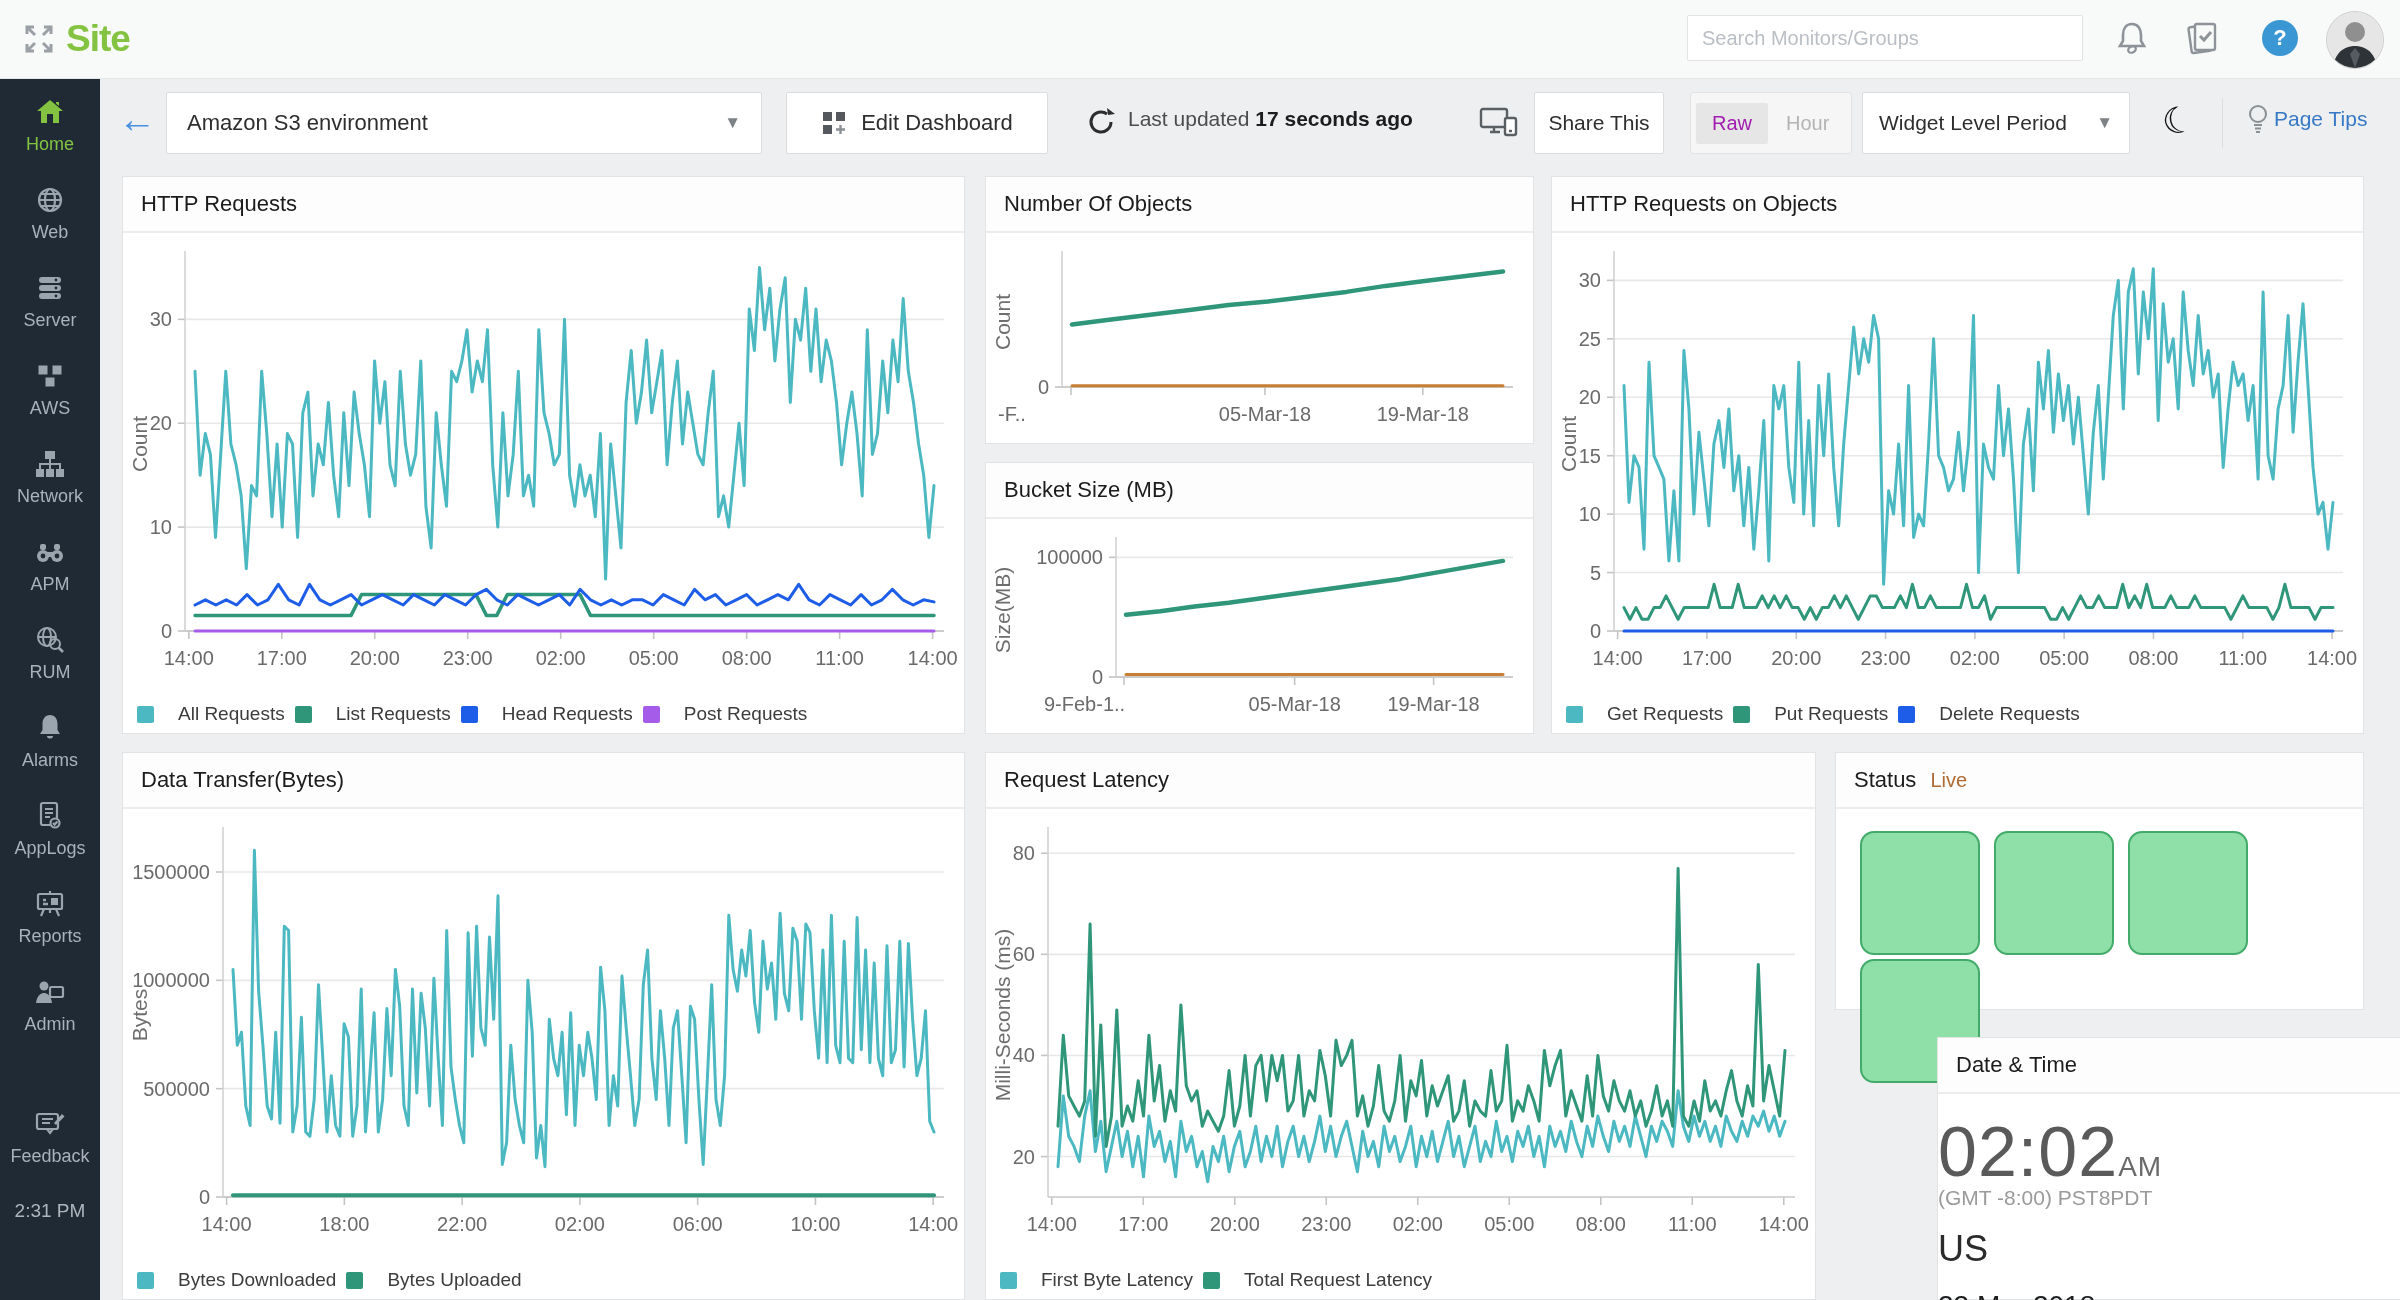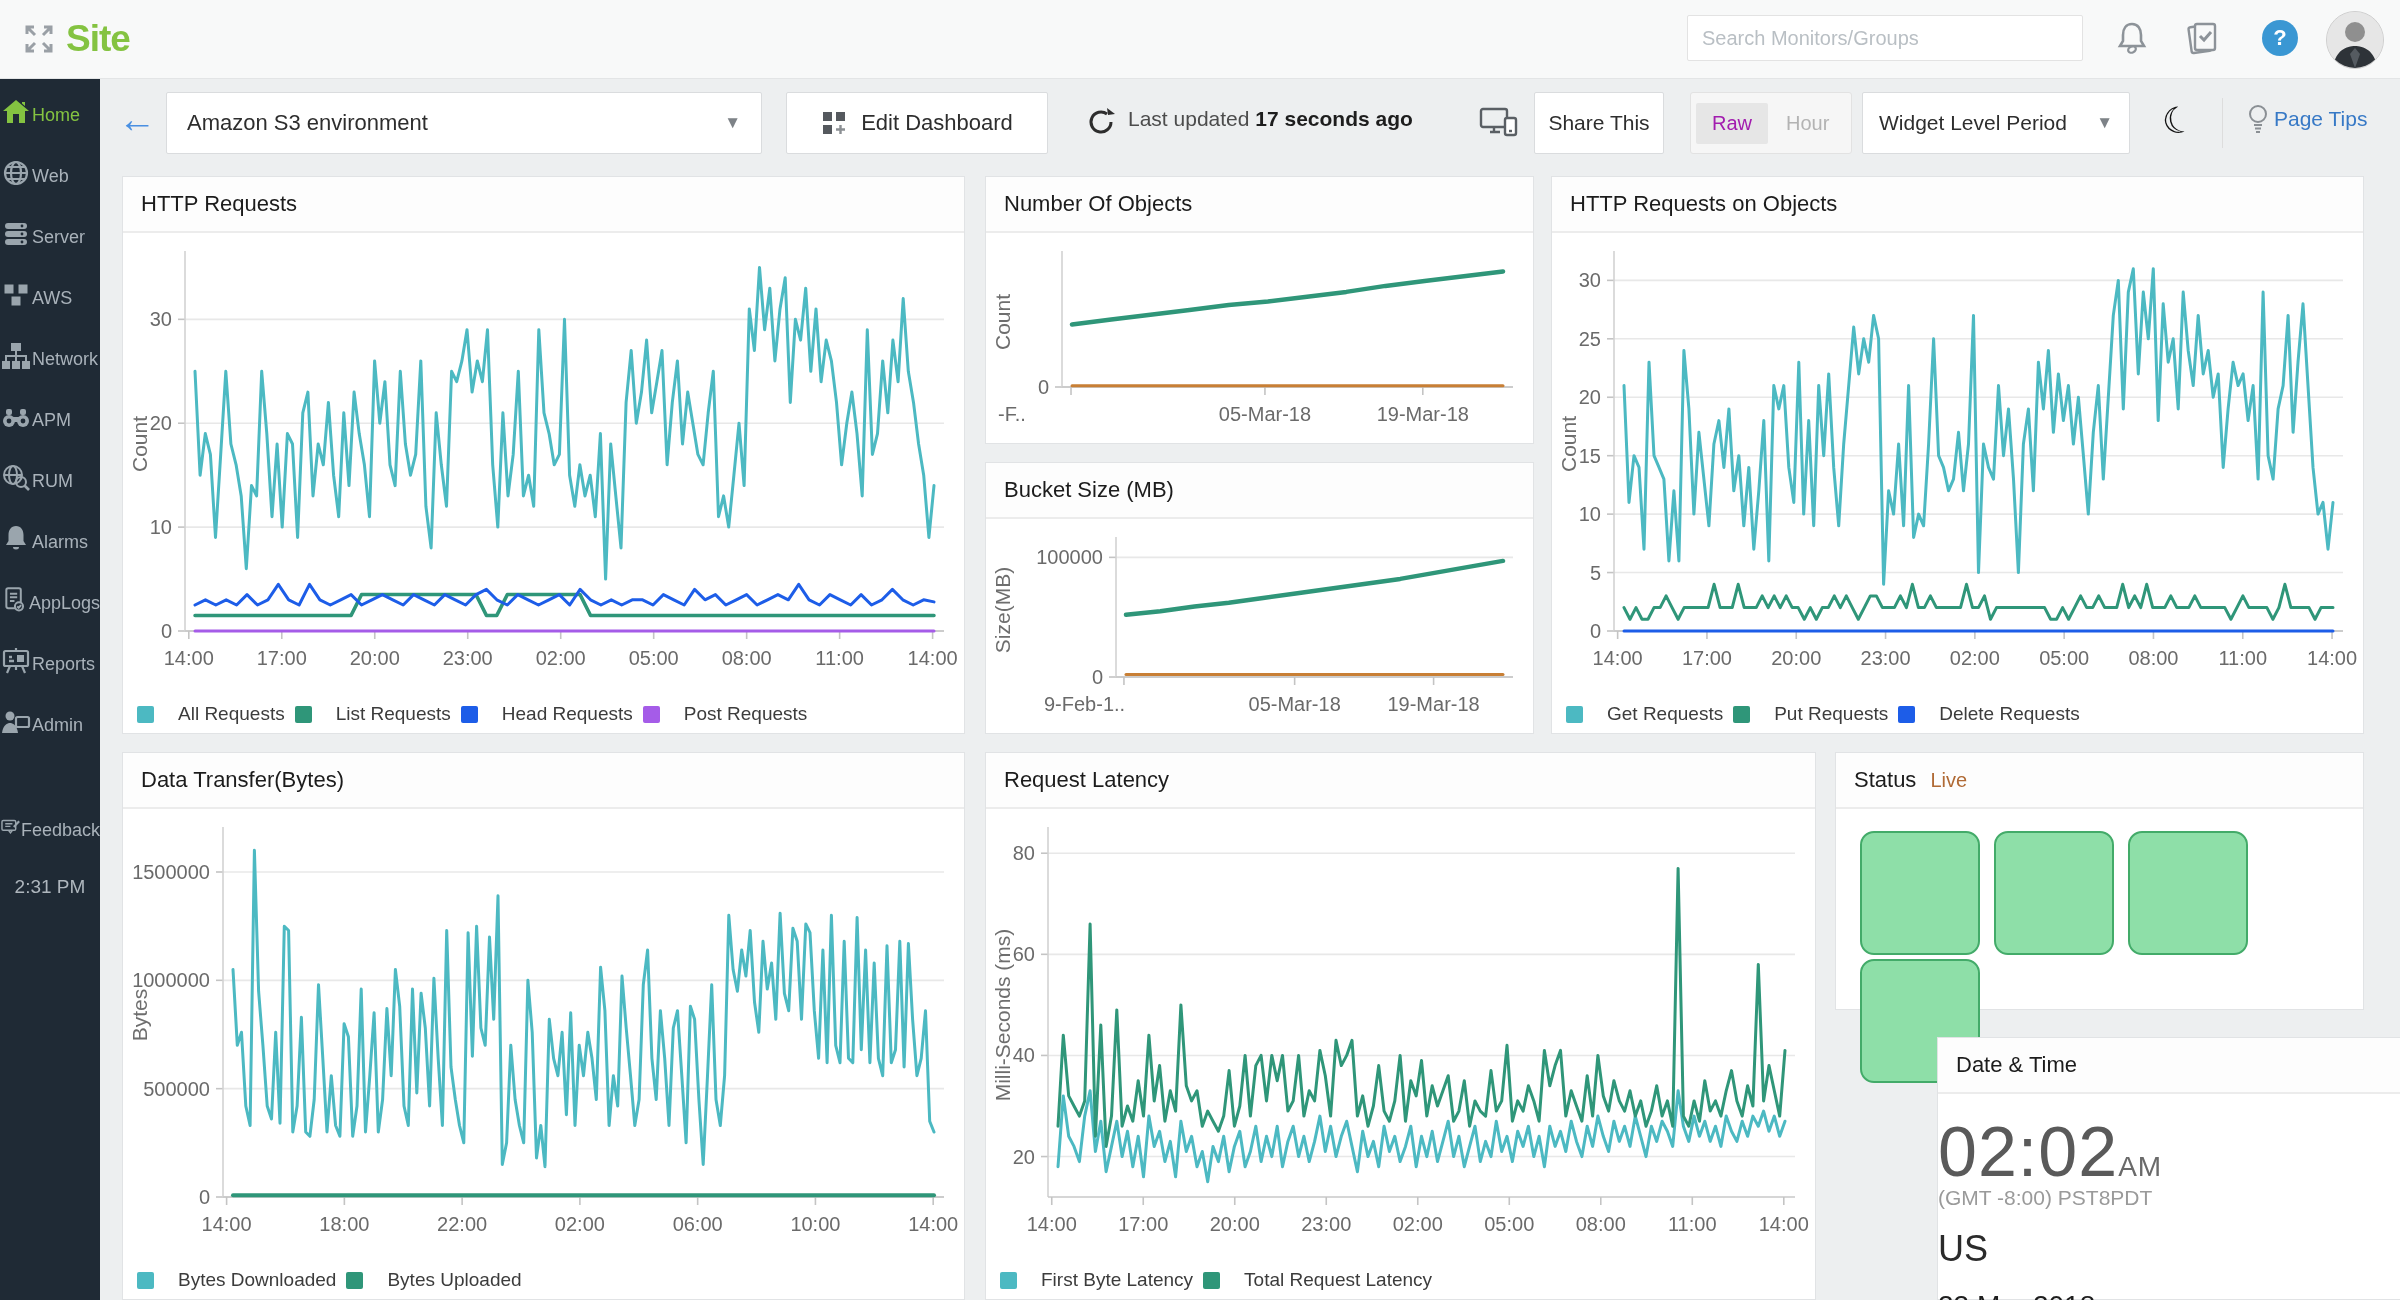--- a/index.html
+++ b/index.html
@@ -10,21 +10,21 @@
   #brand{position:absolute;left:66px;top:18px;font-size:37px;font-weight:bold;letter-spacing:-1px;}
   #brand .g{color:#84c341;} #brand .d{color:#1b1b1b;}
   #expand{position:absolute;left:24px;top:24px;width:30px;height:30px;cursor:pointer;}
   #search{position:absolute;left:1687px;top:15px;width:396px;height:46px;background:#fff;border:1px solid #e3e3e3;border-radius:2px;font-size:20px;color:#333;padding:0 14px;box-sizing:border-box;}
   #search::placeholder{color:#b9bfc4;}
   .topicon{position:absolute;top:18px;width:40px;height:40px;cursor:pointer;}
   #help-icon{position:absolute;top:20px;left:2262px;width:36px;height:36px;border-radius:50%;background:#3a97d3;color:#fff;font-size:22px;font-weight:bold;text-align:center;line-height:36px;cursor:pointer;}
   #avatar{position:absolute;top:11px;left:2326px;width:56px;height:56px;border-radius:50%;background:#e3e3e3;border:1px solid #cfcfcf;overflow:hidden;cursor:pointer;}
   
   #sidebar{position:absolute;left:0;top:78px;width:100px;height:1222px;background:#1f2a35;display:flex;flex-direction:column;align-items:center;padding-top:18px;box-sizing:border-box;}
-  .side-item{display:flex;flex-direction:row;align-items:center;margin-bottom:29px;cursor:pointer;width:100px;}
+  .side-item{display:flex;flex-direction:column;align-items:center;margin-bottom:29px;cursor:pointer;width:100px;}
   .side-item svg{width:32px;height:32px;}
   .side-label{font-size:18px;color:#a9b2ba;margin-top:6px;}
   .side-item.active .side-label{color:#84c341;}
   .side-item.feedback{margin-top:44px;}
   #side-time{font-size:19px;color:#aeb6bd;margin-top:4px;}
   
   #toolbar{position:absolute;left:100px;top:78px;right:0;height:90px;}
   .tb{position:absolute;top:14px;height:62px;box-sizing:border-box;}
   #back-arrow{left:18px;top:22px;font-size:38px;color:#4a90e2;cursor:pointer;line-height:38px;}
   #dash-select{left:66px;width:596px;background:#fff;border:1px solid #dadcde;border-radius:2px;font-size:22px;color:#2e2e2e;display:flex;align-items:center;justify-content:space-between;padding:0 20px;cursor:pointer;}

